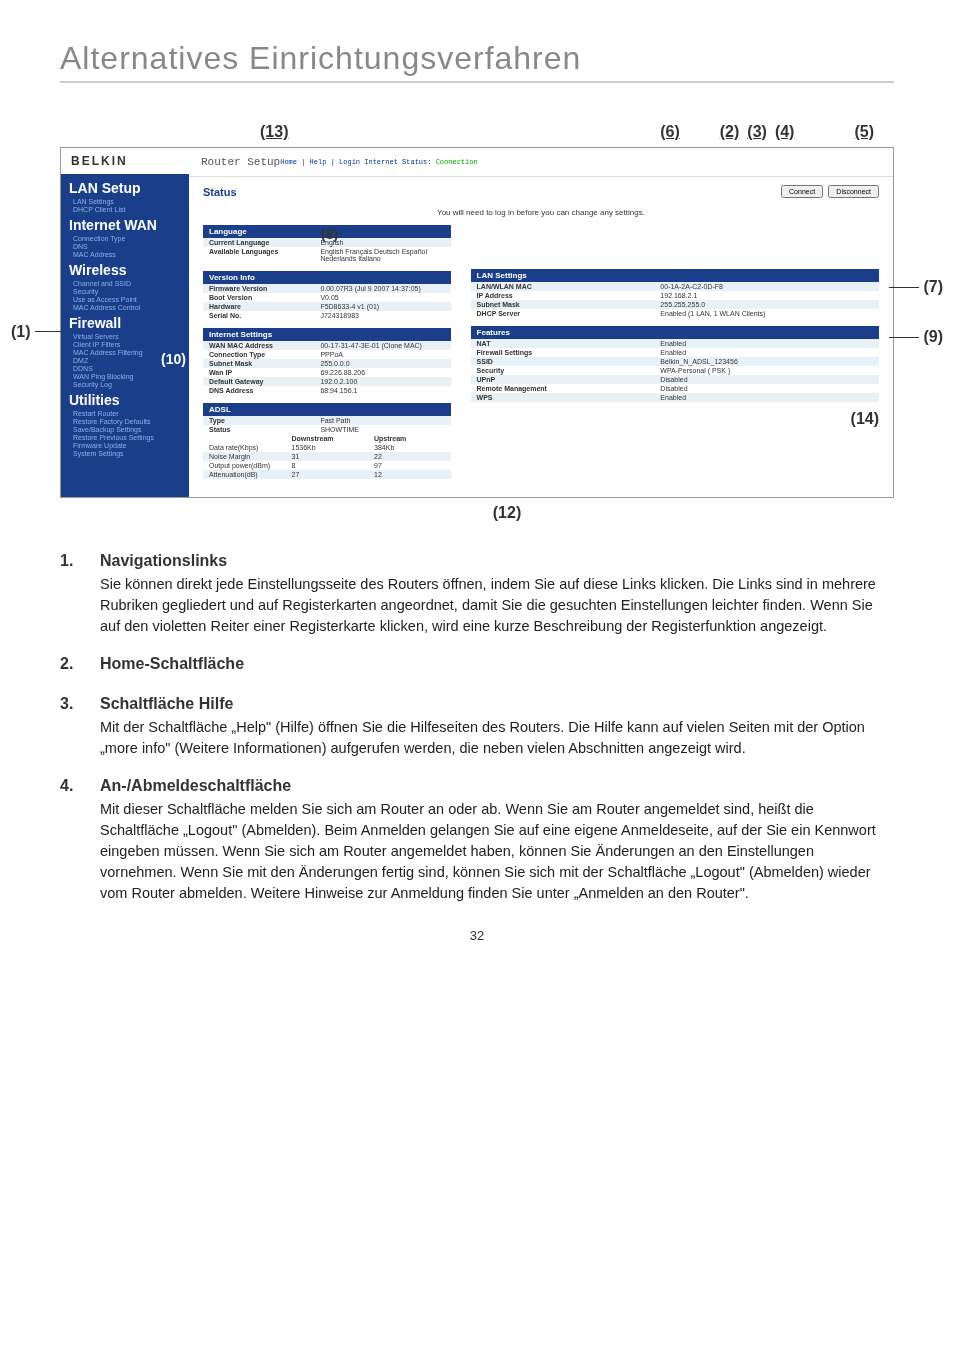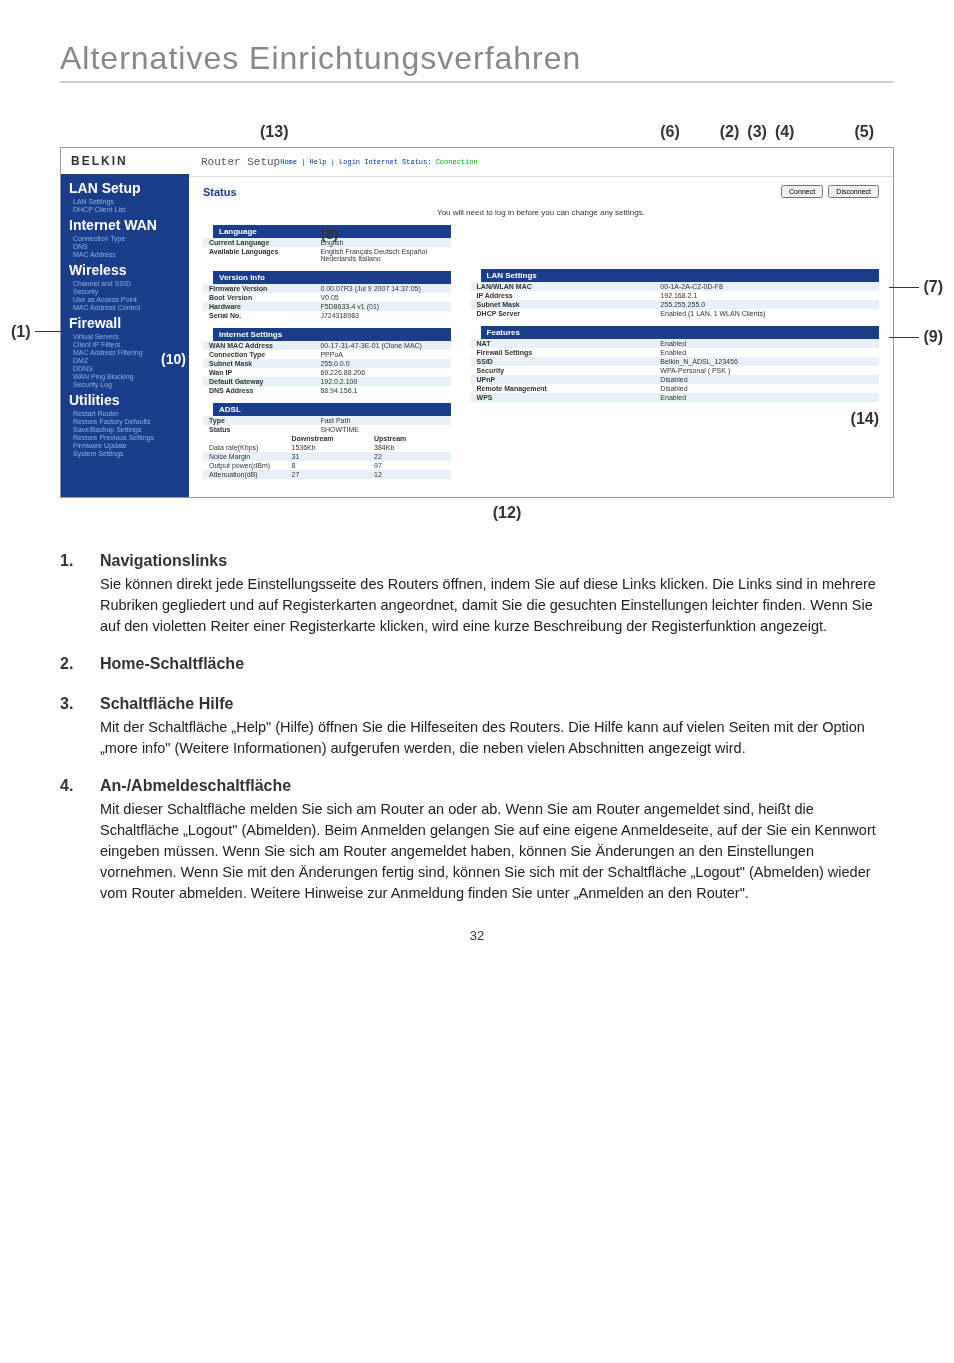--- a/index.html
+++ b/index.html
@@ -1,21 +1,21 @@
 <!DOCTYPE html>
 <html><head>
   <meta charset="utf-8">
   <style>
     * { box-sizing: border-box; margin: 0; padding: 0; }
     body { font-family: Arial, Helvetica, sans-serif; background: #fff; width: 954px; margin: 0 auto; padding: 40px 60px; color: #333; }
     .page-title { font-size: 32px; font-weight: 300; color: #888; letter-spacing: 1px; margin-bottom: 4px; }
     .title-underline { border-bottom: 2px solid #ccc; margin-bottom: 40px; }
     
     .callout-container { position: relative; width: 100%; margin-bottom: 30px; }
-    .callout-row-top { display: flex; justify-content: flex-start; padding: 0 20px 0 200px; margin-bottom: 6px; }
+    .callout-row-top { display: flex; justify-content: flex-start; padding: 0 20px 0 200px; margin-bottom: 6px; text-decoration: underline; }
     .callout-num { font-weight: bold; font-size: 16px; }
     
     .router-ui { border: 1px solid #999; background: #fff; display: flex; font-size: 8px; position: relative; }
     .sidebar { background: #1a3e8a; color: #fff; width: 128px; padding: 6px 8px; }
     .sidebar-brand { background: #fff; color: #333; font-weight: bold; font-size: 12px; padding: 6px 10px; margin: -6px -8px 6px -8px; letter-spacing: 2px; }
     .sidebar-section { color: #fff; font-weight: bold; margin: 4px 0 2px 0; font-size: 14px; }
     .sidebar-item { color: #8bb0e8; margin: 1px 0 1px 4px; font-size: 7px; }
     
     .main { flex: 1; padding: 0; }
     .main-header { display: flex; justify-content: flex-start; align-items: center; padding: 8px 12px; border-bottom: 1px solid #ddd; font-family: Liberation Mono, monospace; }
@@ -24,21 +24,21 @@
     .header-links .green { color: #0a0; }
     
     .status-row { display: flex; justify-content: space-between; align-items: center; padding: 8px 14px; }
     .status-label { color: #1a3e8a; font-weight: bold; font-size: 11px; }
     .btns button { font-size: 7px; padding: 1px 6px; margin-left: 3px; }
     .login-note { text-align: center; font-size: 8px; padding: 2px 0 8px 0; }
     
     .panels { display: flex; gap: 20px; padding: 0 14px 10px 14px; }
     .panel-col { flex: 1; }
     .panel { margin-bottom: 8px; }
-    .panel-header { background: #1a3e8a; color: #fff; padding: 2px 6px; font-size: 8px; font-weight: bold; margin-left: 10px; }
+    .panel-header { background: #1a3e8a; color: #fff; padding: 2px 6px; font-size: 8px; font-weight: bold; }
     .panel-body { font-size: 7px; }
     .panel-row { display: flex; }
     .panel-row:nth-child(odd) { background: #e8f0f8; }
     .panel-row:nth-child(even) { background: #fff; }
     .panel-row .k { width: 45%; padding: 1px 6px; font-weight: bold; }
     .panel-row .v { flex: 1; padding: 1px 6px; }
     .adsl-grid .hdr { display: flex; font-weight: bold; }
     .adsl-grid .hdr span, .adsl-grid .r span { flex: 1; padding: 1px 6px; }
     .adsl-grid .r { display: flex; }
     .adsl-grid .r:nth-child(odd) { background: #e8f0f8; }

